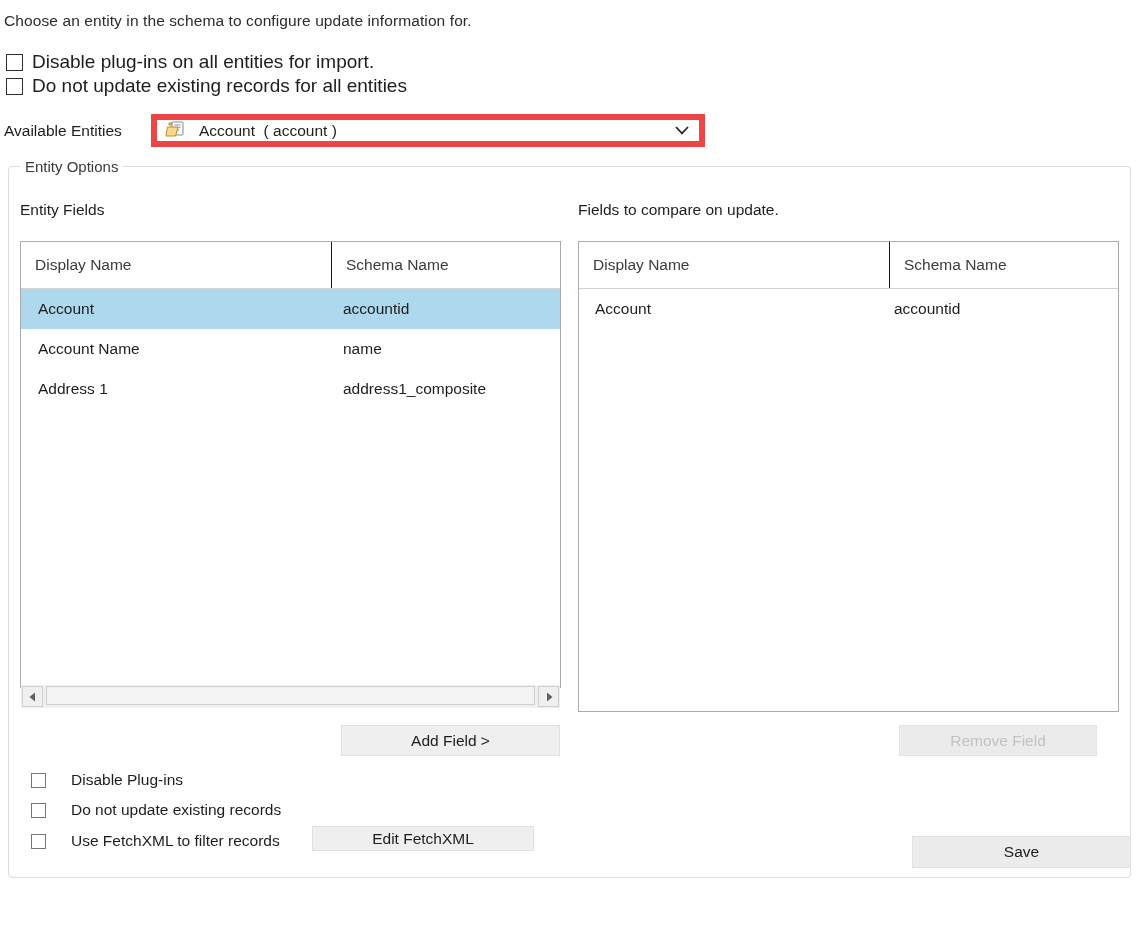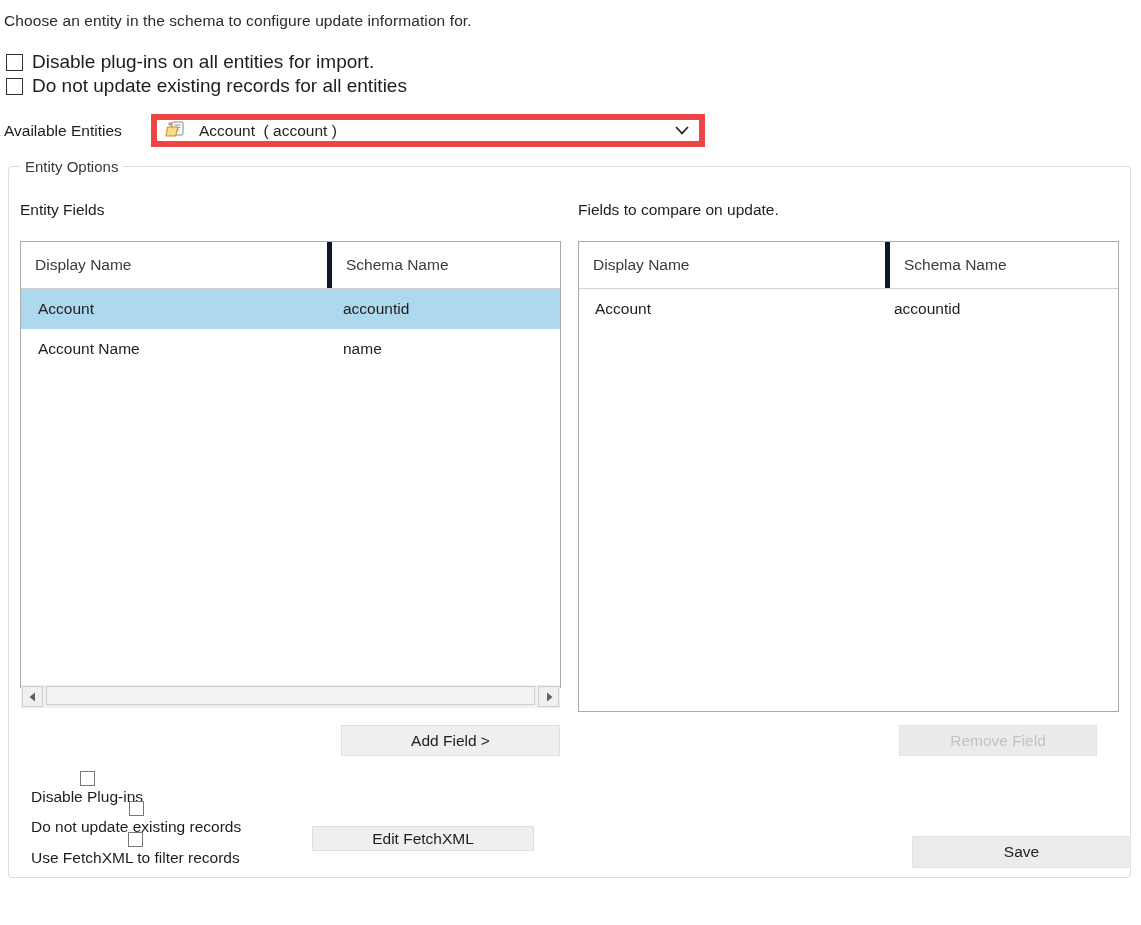--- a/index.html
+++ b/index.html
@@ -82,21 +82,21 @@
   .lv-header {
     display: flex; height: 47px;
     border-bottom: 1px solid #d2d2d2;
     background: #fff;
   }
   .lv-h-cell {
     display: flex; align-items: center;
     font-size: 15.5px; color: #3b3b3b;
     padding-left: 14px;
   }
-  .lv-h-cell.c0 { width: 311px; border-right: 5px solid #0f172a; }
+  .lv-h-cell.c0 { width: 311px; border-right: 1px solid #0f172a; }
   .lv-h-cell.c1 { flex: 1; }
 
   .lv-row { display: flex; height: 40px; }
   .lv-row.selected { background: #ADD8EE; }
   .lv-cell {
     display: flex; align-items: center;
     font-size: 15.5px; color: #1d1d1d;
     padding-left: 17px;
   }
   .lv-cell.c0 { width: 305px; }
@@ -133,22 +133,22 @@
   .btn.add-field   { left: 341px; top: 725px; width: 219px; height: 31px; }
   .btn.remove-field{ left: 899px; top: 725px; width: 198px; height: 31px;
                      background: #ebebeb; border-color: #e4e4e4; color: #c2c2c2; }
   .btn.edit-fetch  { left: 312px; top: 826px; width: 222px; height: 25px; }
   .btn.save        { left: 912px; top: 836px; width: 219px; height: 32px;
                      background: #ececec; border-color: #e2e2e2; }
 
   
   .botchk {
     position: absolute; left: 31px;
-    display: flex; align-items: center; gap: 2px;
-    font-size: 15.5px; color: #1d1d1d; flex-direction: column;
+    display: flex; align-items: center; gap: 25px;
+    font-size: 15.5px; color: #1d1d1d;
   }
   .botchk.b1 { top: 771px; }
   .botchk.b2 { top: 801px; }
   .botchk.b3 { top: 832px; }
   .box-sm {
     width: 15px; height: 15px;
     border: 1px solid #767676; background: #fff;
     flex: none; display: inline-block;
   }
 </style>
@@ -200,20 +200,24 @@
       <div class="lv-h-cell c1">Schema Name</div>
     </div>
     <div class="lv-row selected">
       <div class="lv-cell c0">Account</div>
       <div class="lv-cell c1">accountid</div>
     </div>
     <div class="lv-row">
       <div class="lv-cell c0">Account Name</div>
       <div class="lv-cell c1">name</div>
     </div>
+    <div class="lv-row">
+      <div class="lv-cell c0">Address 1</div>
+      <div class="lv-cell c1">address1_composite</div>
+    </div>
   </div>
 
   <div class="hscroll">
     <div class="hs-btn">
       <svg width="8" height="10" viewBox="0 0 8 10">
           <polygon points="6,0.5 6,9.5 0.5,5" fill="#606060"></polygon>
         </svg>
     </div>
     <div class="hs-track">
       <div class="hs-thumb"></div>

